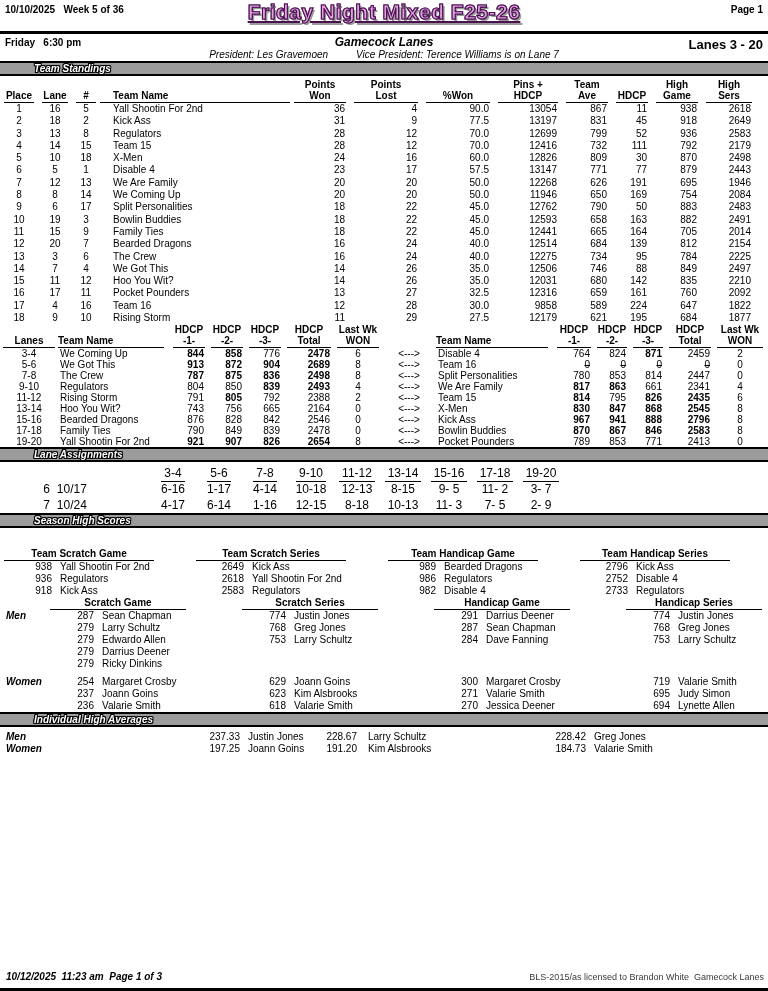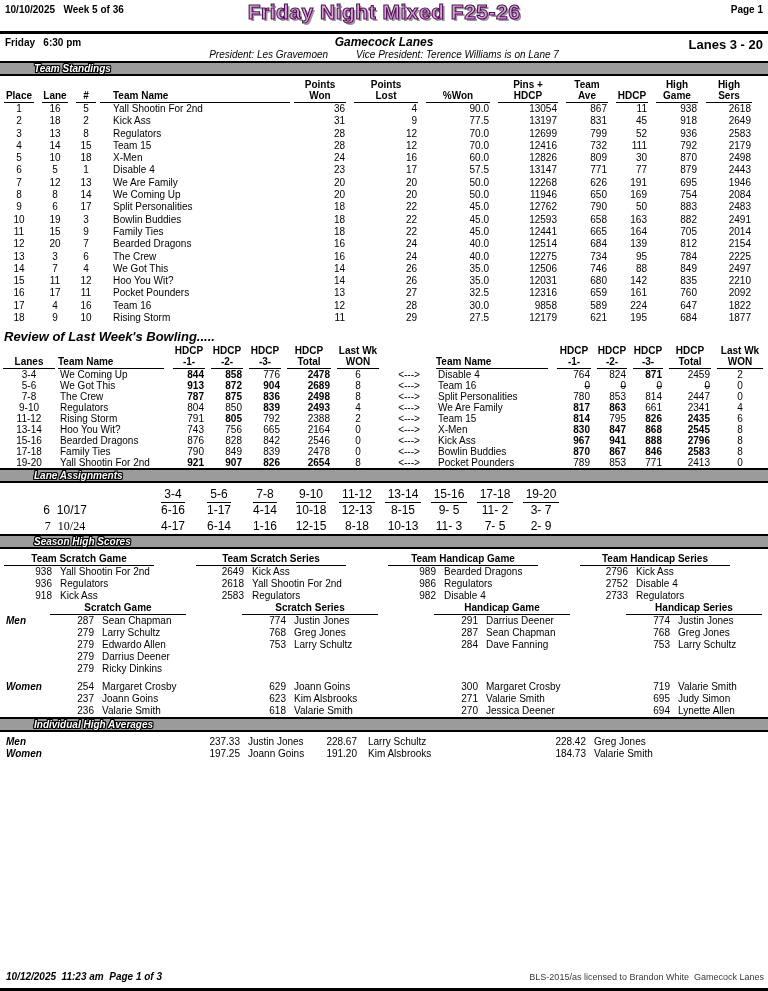--- a/index.html
+++ b/index.html
@@ -8,21 +8,21 @@
   .pre{white-space:pre;}
   .b{font-weight:bold;}
   .strike{text-decoration:line-through;}
 
   
   .hdr1{position:relative;height:31px;}
   .hdr1 .hl{position:absolute;left:5px;top:4px;font-size:10px;font-weight:bold;}
   .hdr1 .hr{position:absolute;right:5px;top:4px;font-size:10px;font-weight:bold;}
   .league-title{position:absolute;left:0;right:0;top:0;text-align:center;
         font-size:21px;font-weight:800;letter-spacing:.5px;color:#e2a2e0;
-        -webkit-text-stroke:1.1px #4a1050;text-shadow:2px 2px 0 #9a9a9a;}
+        -webkit-text-stroke:1.1px #4a1050;text-shadow:2px 2px 0 #9a9a9a;text-decoration:underline;}
   .thick-rule{height:3px;background:#000;}
   .hdr2{position:relative;height:14px;margin-top:1px;}
   .hdr2 .hl{position:absolute;left:5px;top:2px;font-size:10px;font-weight:bold;}
   .hdr2 .hr{position:absolute;right:5px;top:2px;font-size:13px;font-weight:bold;}
   .center-name{text-align:center;font-size:12px;font-weight:bold;font-style:italic;}
   .cert{text-align:center;font-size:10px;height:12px;}
   .pres{text-align:center;font-size:10px;font-style:italic;height:12px;}
   .pres .gap{display:inline-block;width:28px;}
 
   
@@ -60,21 +60,21 @@
 
   
   .la{margin-top:3px;font-size:12px;}
   .la-row{display:flex;height:16px;line-height:16px;}
   .la-label{width:150px;text-align:center;box-sizing:border-box;padding-right:20px;}
   .la-label .wk{margin-right:7px;}
   .la-cell{width:46px;text-align:center;flex:none;}
   .la-hdr .la-cell span{display:inline-block;border-bottom:1px solid #000;padding:0 3px;}
 
   
-  .sh{position:relative;margin-top:4px;font-size:10px;}
+  .sh{position:relative;margin-top:20px;font-size:10px;}
   .sh-grid{display:flex;}
   .sh-col{width:192px;flex:none;}
   .sh-h{margin-left:4px;width:150px;text-align:center;font-weight:bold;border-bottom:1px solid #000;
         line-height:12px;height:12px;}
   .ind-h{margin-left:50px;width:136px;}
   .e{height:12px;line-height:12px;white-space:nowrap;}
   .e .sc{display:inline-block;width:52px;text-align:right;margin-right:8px;}
   .ind .e .sc{width:94px;}
   .glabel{position:absolute;left:6px;font-weight:bold;font-style:italic;font-size:10px;line-height:12px;}
   .sh-ind{position:relative;}
@@ -412,21 +412,20 @@
         <span class="c w5 num">29</span>
         <span class="c w6 num">27.5</span>
         <span class="c w7 num">12179</span>
         <span class="c w8 num">621</span>
         <span class="c w9 num">195</span>
         <span class="c w10 num">684</span>
         <span class="c w11 num">1877</span>
       </div>
     </div>
 
-  <div class="review-title">Review of Last Week's Bowling.....</div>
   <div class="rv-hdr">
     <div class="c rw0">
         <span class="hu">Lanes</span>
       </div>
     <div class="c rw1 tnh">
         <span class="hu">Team Name</span>
       </div>
     <div class="c rw2">
         <span class="l1">HDCP</span>
         <span class="hu">-1-</span>
@@ -641,21 +640,21 @@
         <span class="la-cell">1-17</span>
         <span class="la-cell">4-14</span>
         <span class="la-cell">10-18</span>
         <span class="la-cell">12-13</span>
         <span class="la-cell">8-15</span>
         <span class="la-cell">9- 5</span>
         <span class="la-cell">11- 2</span>
         <span class="la-cell">3- 7</span>
       </div>
       <div class="la-row">
-        <span class="la-label" style="display: inline-block; font-family: Liberation Serif, serif;"><span class="wk">7</span><span>10/24</span></span>
+        <span class="la-label" style="display: inline-block;"><span class="wk">7</span><span>10/24</span></span>
         <span class="la-cell">4-17</span>
         <span class="la-cell">6-14</span>
         <span class="la-cell">1-16</span>
         <span class="la-cell">12-15</span>
         <span class="la-cell">8-18</span>
         <span class="la-cell">10-13</span>
         <span class="la-cell">11- 3</span>
         <span class="la-cell">7- 5</span>
         <span class="la-cell">2- 9</span>
       </div>

